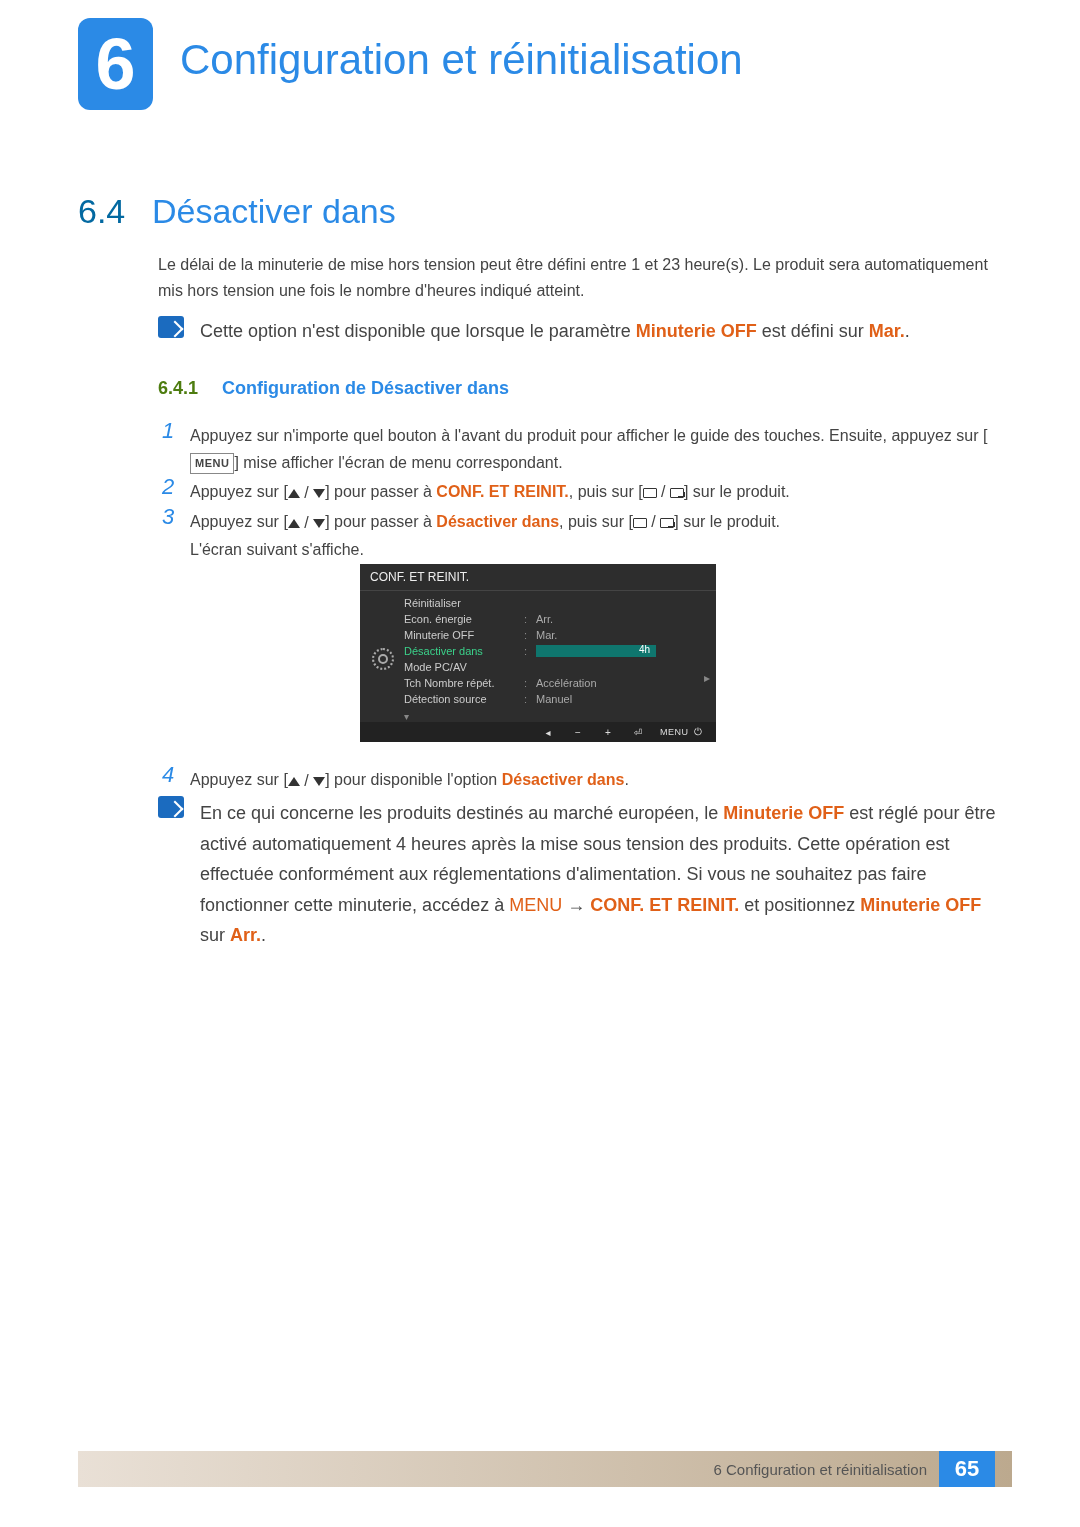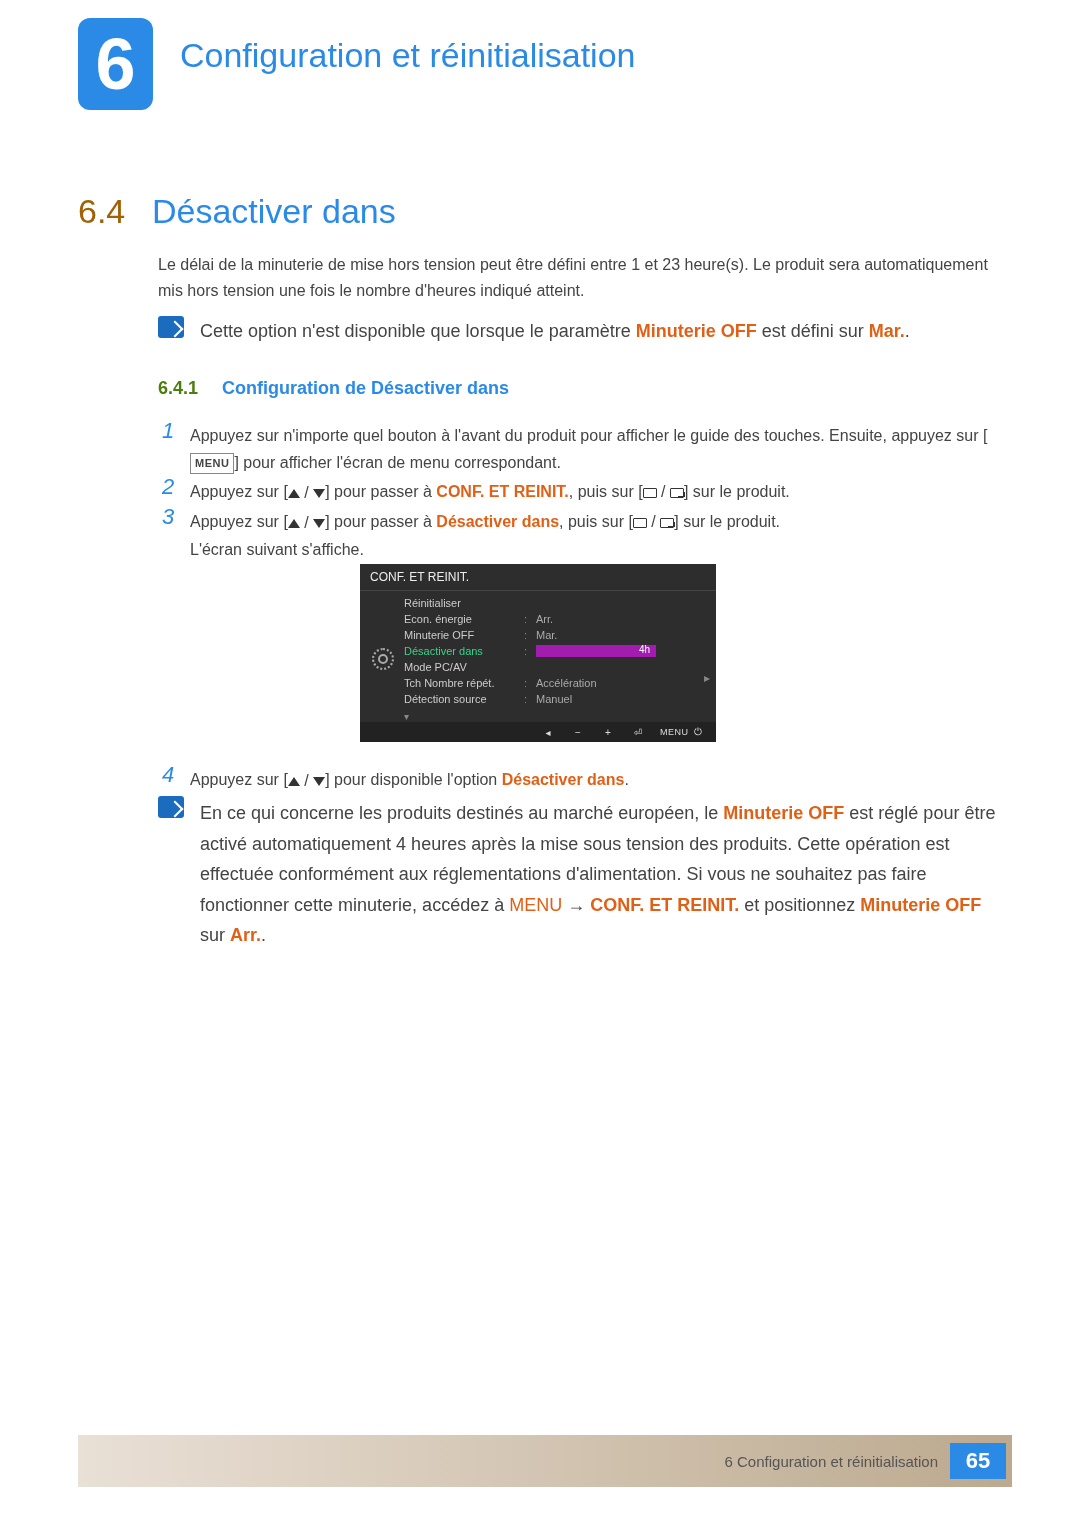--- a/index.html
+++ b/index.html
@@ -19,28 +19,28 @@
     border-radius: 12px 12px 12px 12px;
     color: #fff;
     font-size: 72px;
     font-weight: bold;
     text-align: center;
     line-height: 92px;
   }
   .chapter-title {
     position: absolute;
     top: 36px; left: 180px;
-    font-size: 34px;
+    font-size: 42px;
     color: #2b8ae6;
   }
   .section-number {
     position: absolute;
     top: 192px; left: 78px;
     font-size: 34px;
-    color: #a16207;
+    color: #0369a1;
     font-weight: 400;
   }
   .section-title {
     position: absolute;
     top: 192px; left: 152px;
     font-size: 34px;
     color: #2b8ae6;
   }
   .body-para {
     position: absolute;
@@ -148,39 +148,39 @@
     width: 22px; height: 22px; border-radius: 50%;
     border: 2px dotted #aaa;
   }
   .osd-cog::after{content:"";position:absolute;inset:4px;border:2px solid #aaa;border-radius:50%;}
   .osd-body { padding: 4px 0 4px 44px; position: relative;}
   .osd-row { display:flex; padding: 2px 10px 2px 0; align-items:center;}
   .osd-label { width: 120px; }
   .osd-colon { width: 12px; color:#888;}
   .osd-val { flex:1; color:#aaa;}
   .osd-row.sel .osd-label { color: #3bd18a; }
-  .slider { height: 12px; background:#a21caf; width:120px; position:relative;}
+  .slider { height: 12px; background:#0f766e; width:120px; position:relative;}
   .slider-fill{height:100%;background:#3bd18a;width:30px;}
   .slider-text{position:absolute;right:6px;top:-1px;color:#fff;font-size:10px;}
   .osd-caret-r{position:absolute;right:6px;top:80px;color:#888;font-size:12px;}
   .osd-caret-d{text-align:left;padding-left:44px;color:#888;font-size:10px;}
   .osd-footer{background:#222;display:flex;justify-content:flex-end;gap:14px;padding:4px 10px;align-items:center;}
   .osd-footer .fi{width:16px;text-align:center;color:#ddd;font-size:10px;}
   .osd-footer .auto{font-size:9px;letter-spacing:0.5px;}
 
   .ni2 { top: 796px; }
   .nt2 { top: 798px; }
 
   .footer-bar {
     position: absolute;
     bottom: 40px; left: 78px; right: 68px;
-    height: 52px;
+    height: 36px;
     background: linear-gradient(to right, #e9e0d6, #bca98e);
     display:flex; align-items:center; justify-content:flex-end;
-    padding-right: 6px;
+    padding-right: 17px;
   }
   .footer-text { color:#555; font-size:15px; padding-right:12px;}
   .page-badge {
     width: 56px; height: 36px; background:#2b8ae6; color:#fff;
     font-size:22px; font-weight:bold; display:flex; align-items:center; justify-content:center;
   }
 </style>
 </head>
 <body>
 
@@ -195,21 +195,21 @@
 <div class="note-icon ni1"></div>
 <div class="note-text nt1">
   <span>Cette option n'est disponible que lorsque le paramètre </span><span class="hl">Minuterie OFF</span><span> est défini sur </span><span class="hl">Mar.</span><span>.</span>
 </div>
 
 <div class="subsec-num">6.4.1</div>
 <div class="subsec-title">Configuration de Désactiver dans</div>
 
 <div class="step-num sn1">1</div>
 <div class="step-text st1">
-  <span>Appuyez sur n'importe quel bouton à l'avant du produit pour afficher le guide des touches. Ensuite, appuyez sur [</span><span class="menu-box">MENU</span><span>] pour afficher l'écran de menu correspondant.</span>
+  <span>Appuyez sur n'importe quel bouton à l'avant du produit pour afficher le guide des touches. Ensuite, appuyez sur [</span><span class="menu-box">MENU</span><span>] mise afficher l'écran de menu correspondant.</span>
 </div>
 
 <div class="step-num sn2">2</div>
 <div class="step-text st2">
   <span>Appuyez sur [</span><span class="tri-pair"><span class="tri-up"></span> / <span class="tri-dn"></span></span><span>] pour passer à </span><span class="hl">CONF. ET REINIT.</span><span>, puis sur [</span><span><span class="rect-ico"></span> / <span class="ret-ico"></span></span><span>] sur le produit.</span>
 </div>
 
 <div class="step-num sn3">3</div>
 <div class="step-text st3">
   <span>Appuyez sur [</span><span class="tri-pair"><span class="tri-up"></span> / <span class="tri-dn"></span></span><span>] pour passer à </span><span class="hl">Désactiver dans</span><span>, puis sur [</span><span><span class="rect-ico"></span> / <span class="ret-ico"></span></span><span>] sur le produit.</span><br>

